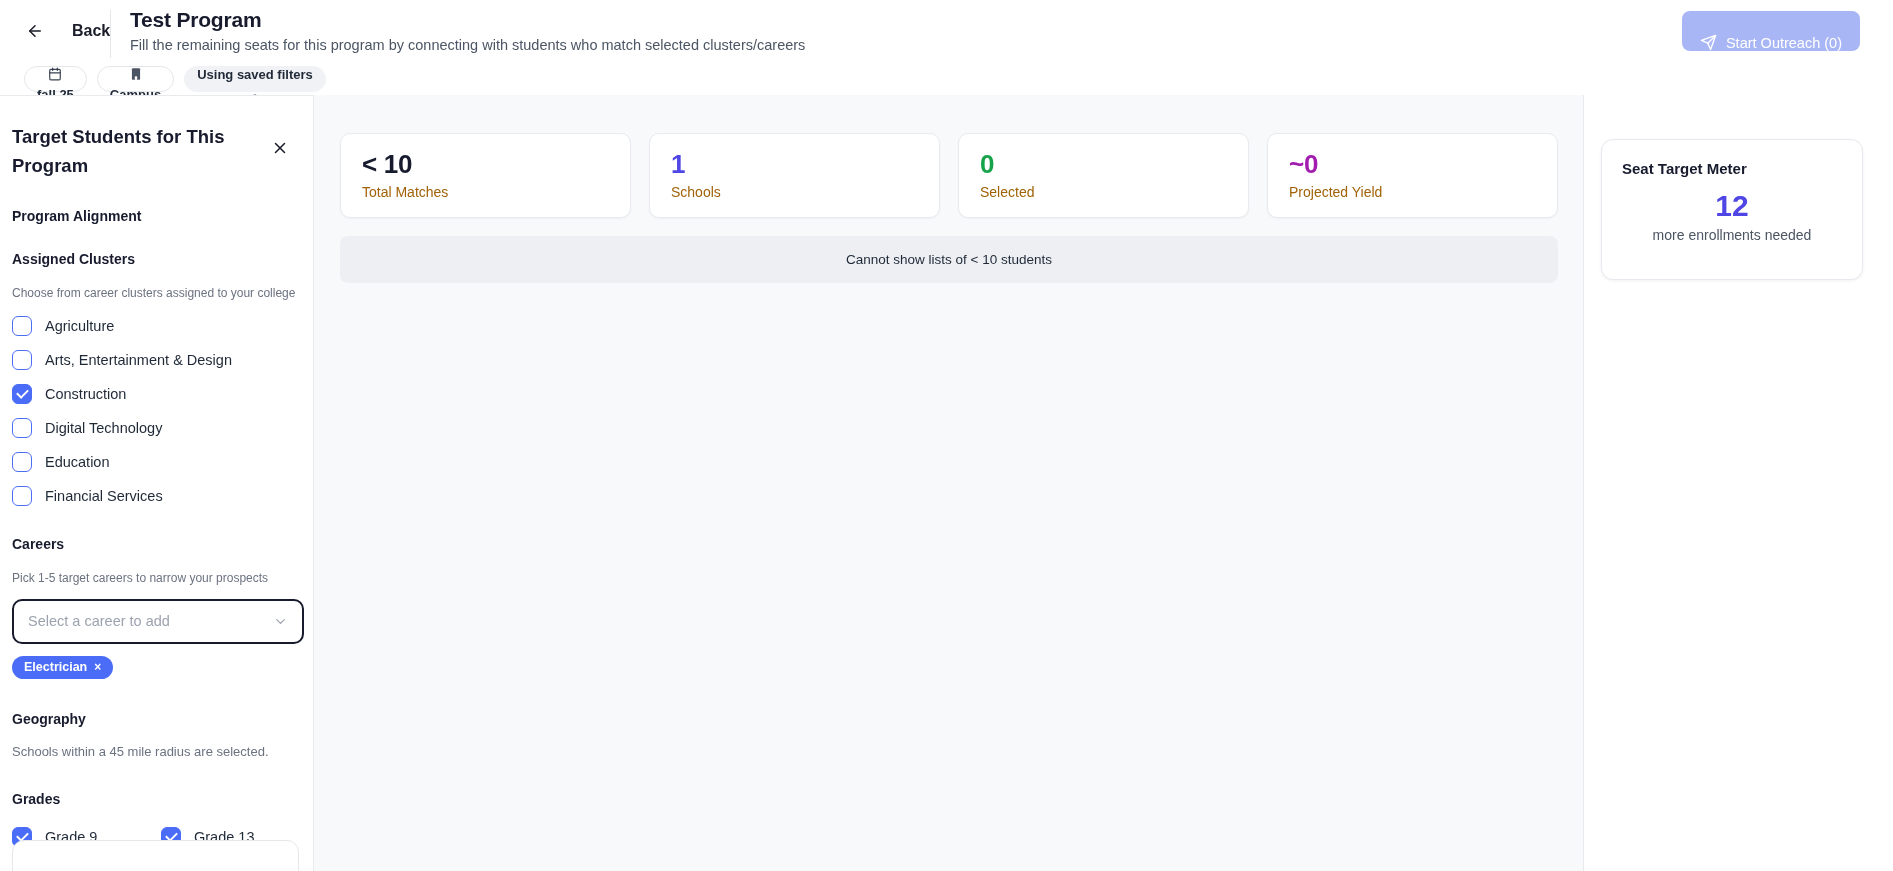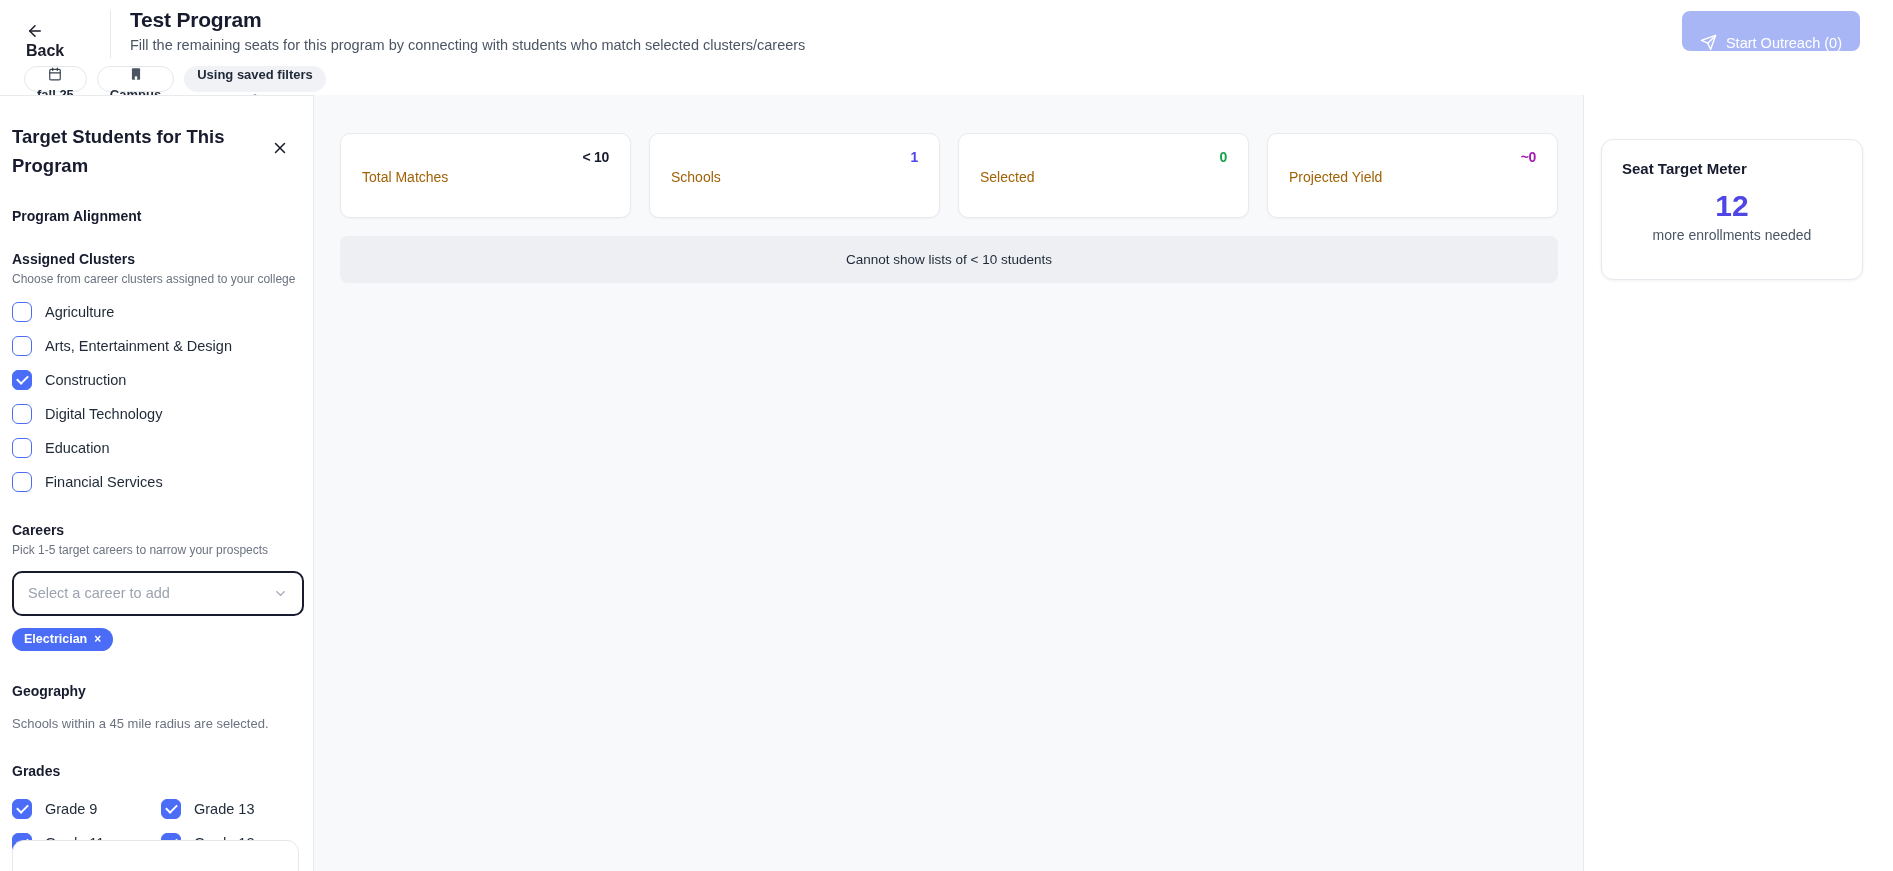--- a/index.html
+++ b/index.html
@@ -8,23 +8,23 @@
     font-family: "Liberation Sans", sans-serif;
     background: #ffffff;
     color: #1a1d29;
     position: relative;
   }
 
   
   .topbar { position: relative; height: 95px; background: #fff; }
   .back-btn {
     position: absolute; left: 26px; top: 22px;
-    display: flex; align-items: flex-start; gap: 2px;
+    display: flex; align-items: flex-end; gap: 28px;
     background: none; border: none; cursor: pointer;
-    font-family: inherit; font-size: 16px; font-weight: 600; color: #1a1d29; flex-direction: column;
+    font-family: inherit; font-size: 16px; font-weight: 600; color: #1a1d29;
   }
   .vdiv { position: absolute; left: 110px; top: 10px; width: 1px; height: 48px; background: #e5e7eb; }
   .title-wrap { position: absolute; left: 130px; top: 8px; }
   .title-wrap h1 { font-size: 21px; font-weight: 700; color: #171b2d; letter-spacing: -0.2px; }
   .title-wrap p { margin-top: 5px; font-size: 14.5px; color: #4b5563; }
   .start-btn {
     position: absolute; right: 33px; top: 11px; height: 40px;
     display: flex; align-items: flex-end; gap: 9px; padding: 0 18px;
     background: #a9b6f6; color: #fff; border: none; border-radius: 8px;
     font-family: inherit; font-size: 14.5px; font-weight: 500; cursor: not-allowed;
@@ -53,21 +53,21 @@
   
   .panel-head { position: relative; margin-top: 27px; padding-right: 34px; }
   .panel-head h2 { font-size: 18.5px; font-weight: 700; color: #171b2d; line-height: 1.55; }
   .close-btn {
     position: absolute; right: 6px; top: 14px; width: 22px; height: 22px;
     background: none; border: none; cursor: pointer; padding: 0; color: #1a1d29;
   }
   .sec-title { font-size: 14px; font-weight: 700; color: #171b2d; }
   .program-alignment { margin-top: 28px; }
   .clusters-head { margin-top: 27px; }
-  .help { font-size: 12px; color: #6b7280; line-height: 1.35; margin-top: 4px; }
+  .help { font-size: 12px; color: #6b7280; line-height: 1.35; margin-top: 18px; }
   .cb-row { display: flex; align-items: center; gap: 13px; margin-top: 14px; cursor: pointer; }
   .cb {
     width: 20px; height: 20px; flex-shrink: 0;
     border: 1.5px solid #4c6ef5; border-radius: 6px; background: #fff; position: relative;
   }
   .cb.checked { background: #4a6cf7; border-color: #4a6cf7; }
   .cb.checked::after {
     content: ""; position: absolute; left: 4px; top: 4.5px;
     width: 9px; height: 5px;
     border-left: 2px solid #fff; border-bottom: 2px solid #fff;
@@ -99,21 +99,21 @@
   }
 
   
   .cards-row { display: flex; gap: 18px; }
   .stat-card {
     flex: 1; height: 85px; background: #fff;
     border: 1px solid #e9eaee; border-radius: 10px;
     box-shadow: 0 1px 2px rgba(16,24,40,0.04);
     padding: 15px 21px;
   }
-  .stat-value { font-size: 14px; font-weight: 700; letter-spacing: -0.3px; text-align: right; }
+  .stat-value { font-size: 26px; font-weight: 700; letter-spacing: -0.3px; }
   .stat-label { font-size: 14px; color: #a16207; margin-top: 4px; }
   .v-dark { color: #171b2d; }
   .v-indigo { color: #4f46e5; }
   .v-green { color: #16a34a; }
   .v-purple { color: #a21caf; }
   .banner {
     margin-top: 18px; height: 47px; background: #edeff3; border-radius: 8px;
     display: flex; align-items: center; justify-content: center;
     font-size: 13.5px; color: #1f2937;
   }

